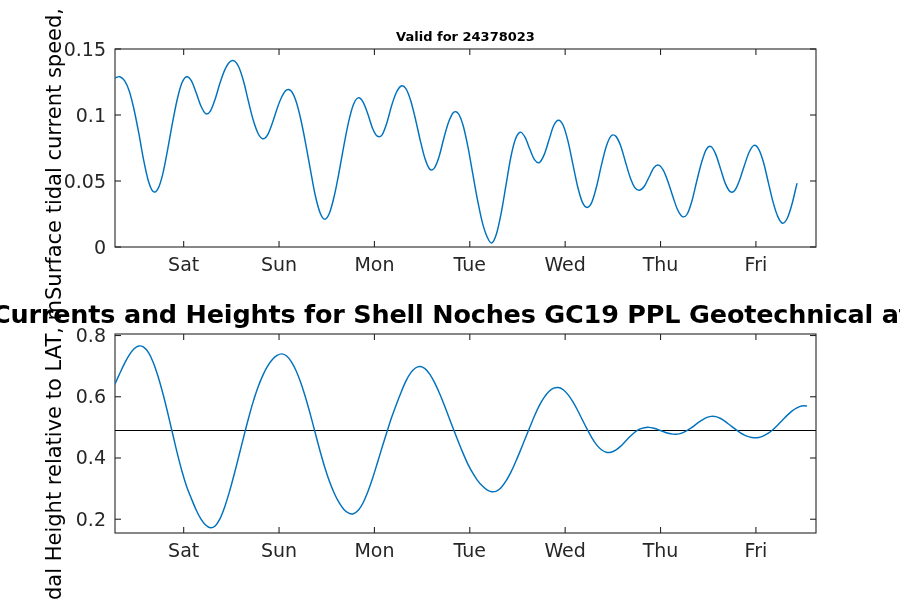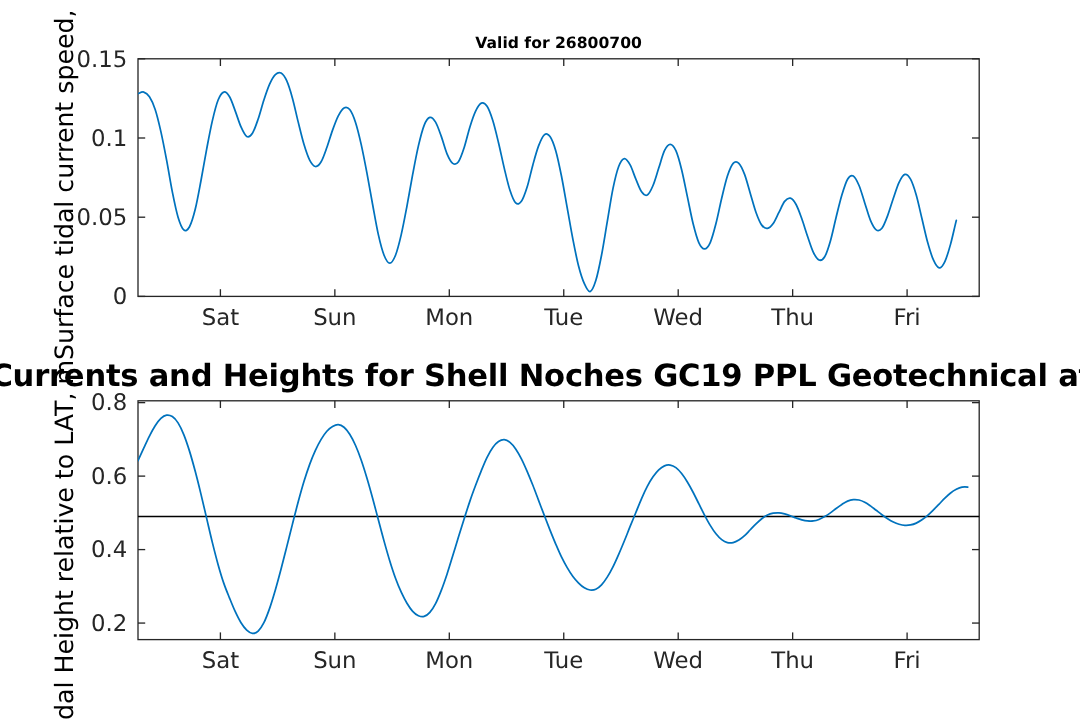--- a/index.html
+++ b/index.html
@@ -96,21 +96,21 @@
     stroke: #000000;
     stroke-width: 1.1;
     fill: none;
   }
 </style>
 </head>
 <body>
 
 <div class="figure">
 
-  <div id="sub-title">Valid for 26800700</div>
+  <div id="sub-title">Valid for 24378023</div>
 
   <div class="ylabel" id="ylabel-top">Surface tidal current speed, kn</div>
 
   <svg id="svg-top" width="900" height="300" viewBox="0 0 900 300" style="position:absolute; left:0; top:0;">
       <rect x="115" y="49" width="701" height="198" class="axis-box"></rect>
       <line x1="115" y1="247" x2="121" y2="247" class="tickmark"></line>
       <line x1="816" y1="247" x2="810" y2="247" class="tickmark"></line>
       <text x="106" y="253.5" text-anchor="end" class="tick-label">0</text>
       <line x1="115" y1="181" x2="121" y2="181" class="tickmark"></line>
       <line x1="816" y1="181" x2="810" y2="181" class="tickmark"></line>

